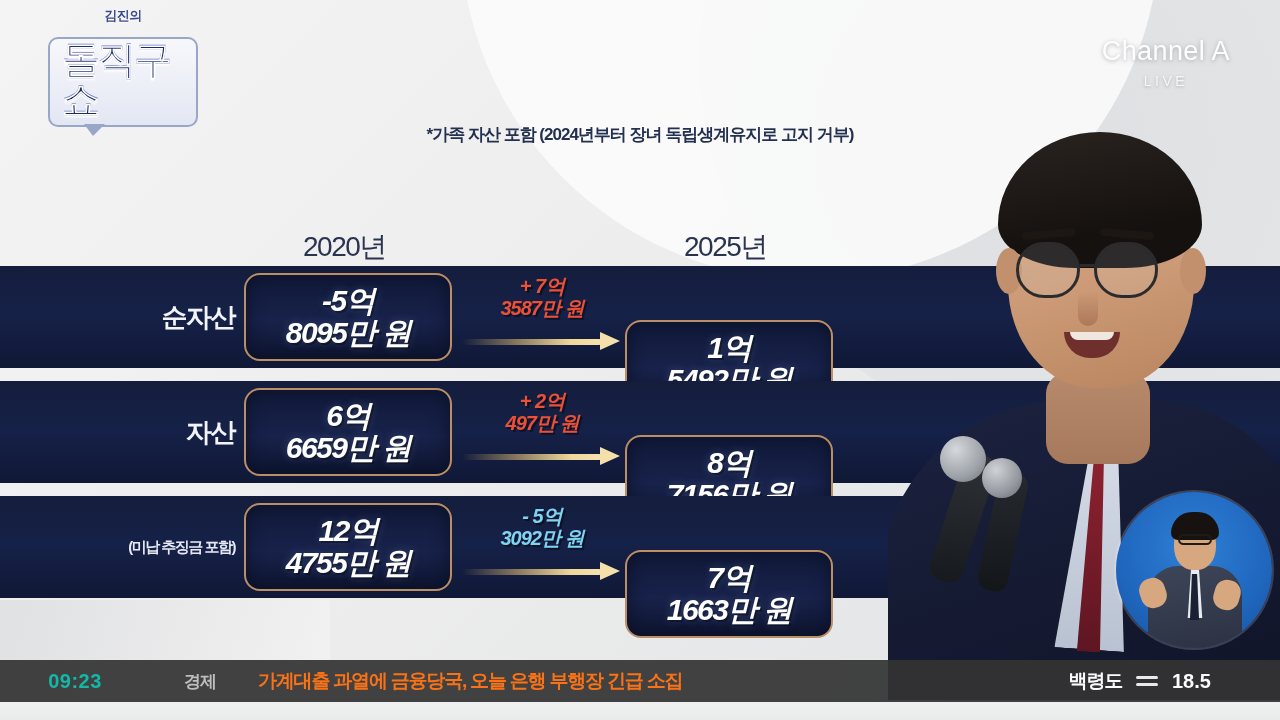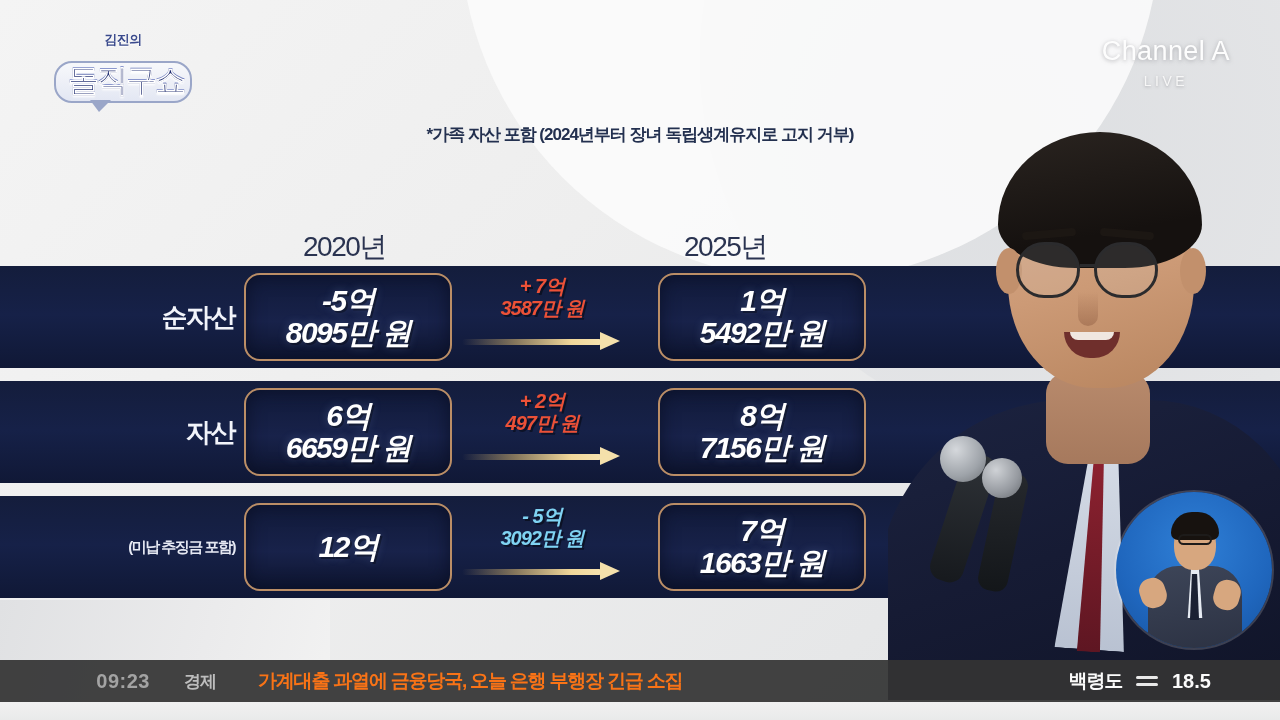--- a/index.html
+++ b/index.html
@@ -41,24 +41,24 @@
     width: 150px; height: 72px;
     display: flex; flex-direction: column; align-items: center; justify-content: center;
   }
   .logo-sub {
     font-size: 13px; font-weight: 700; letter-spacing: -0.5px;
     color: #3a4a8c; line-height: 1; margin-bottom: 15px;
     text-shadow: 0 1px 0 #fff;
   }
   .logo-main {
     position: relative;
-    font-size: 31px; font-weight: 900; letter-spacing: -2px;
+    font-size: 38px; font-weight: 900; letter-spacing: -2px;
     color: #1d2a6e; line-height: 1.05;
     padding: 2px 6px 4px 12px;
-    border: 2px solid #9aa6c8; border-radius: 18px;
+    border: 2px solid #9aa6c8; border-radius: 10px;
     background: linear-gradient(180deg,#f7f8fb 0%, #e3e7f3 100%);
     text-shadow: 0 2px 2px rgba(255,255,255,.9), 0 -1px 0 #6b7bc0;
     -webkit-text-stroke: 0.4px #ffffff;
   }
   .logo-main:after {
     content: ""; position: absolute; left: 34px; bottom: -11px;
     width: 0; height: 0;
     border-left: 9px solid transparent; border-right: 12px solid transparent;
     border-top: 12px solid #9aa6c8;
   }
@@ -132,21 +132,21 @@
     box-shadow: inset 0 0 18px rgba(10,16,38,.9);
     display: flex; flex-direction: column; align-items: center; justify-content: center;
     color: #ffffff;
     font-style: italic; font-weight: 900; letter-spacing: -1.5px;
     text-shadow: 2px 2px 0 rgba(0,0,0,.35), 0 0 10px rgba(160,190,255,.25);
     text-align: center;
   }
   .val-box .l1 { font-size: 30px; line-height: 1.02; }
   .val-box .l2 { font-size: 30px; line-height: 1.05; }
   .val-box.from { left: 244px; }
-  .val-box.to   { left: 658px; }
+  .val-box.to   { left: 625px; margin-top: 47px; }
 
   .delta {
     position: absolute; left: 462px; top: 10px;
     width: 160px; height: 82px;
     display: flex; flex-direction: column; align-items: center; justify-content: flex-start;
     font-style: italic; font-weight: 900; letter-spacing: -1px;
     text-shadow: 2px 2px 0 rgba(0,0,0,.45);
   }
   .delta .d1 { font-size: 20px; line-height: 1.05; }
   .delta .d2 { font-size: 20px; line-height: 1.15; }
@@ -260,22 +260,22 @@
   .pip-hand-r { position:absolute; left:98px; top:88px; width:26px; height:30px; background:#d7a77f; border-radius:12px; transform:rotate(16deg); }
 
   
   .ticker {
     position: absolute; left: 0; bottom: 18px; width: 1280px; height: 42px;
     background: rgba(52,52,52,.93);
     display: flex; align-items: center;
     color: #f2f2f2;
   }
   .tk-time {
-    width: 150px; text-align: right;
-    font-size: 20px; font-weight: 700; letter-spacing: .5px; color: #a3a3a3;
+    width: 150px; text-align: center;
+    font-size: 20px; font-weight: 700; letter-spacing: .5px; color: #14b8a6;
   }
   .tk-cat {
     width: 100px; text-align: center;
     font-size: 17px; font-weight: 700; letter-spacing: -1px; color: #bdbdbd;
   }
   .tk-head {
     flex: 1;
     font-size: 19px; font-weight: 700; letter-spacing: -1.2px; color: #f97316;
     padding-left: 8px;
   }
@@ -365,20 +365,21 @@
         <div class="l2">7156만 원</div>
       </div>
     </div>
 
     <div class="row">
       <div class="row-label">
         <div class="note">(미납 추징금 포함)</div>
       </div>
       <div class="val-box from">
         <div class="l1">12억</div>
+        <div class="l2">4755만 원</div>
       </div>
       <div class="delta down">
         <div class="d1">- 5억</div>
         <div class="d2">3092만 원</div>
       </div>
       <div class="arrow">
         <div class="shaft"></div>
           <div class="head"></div>
       </div>
       <div class="val-box to">

